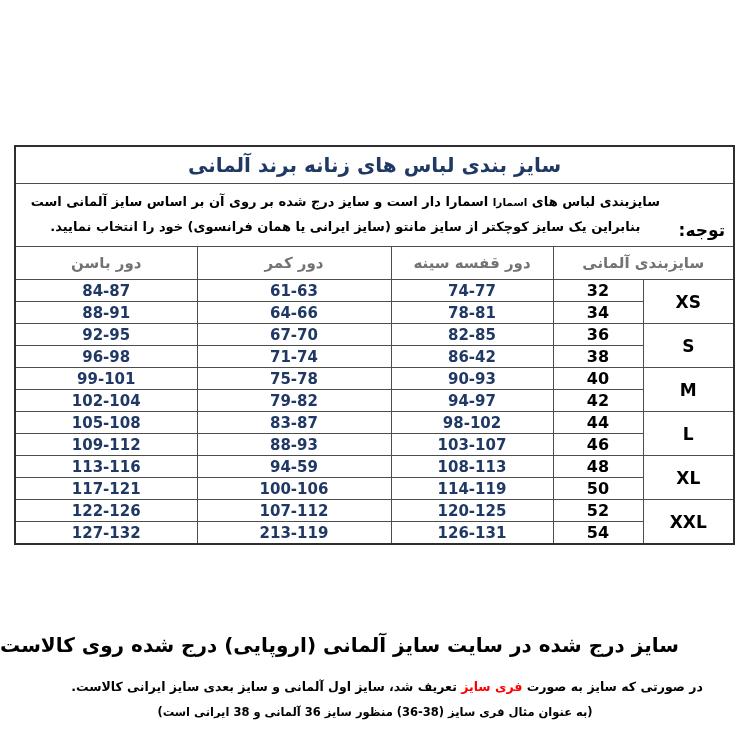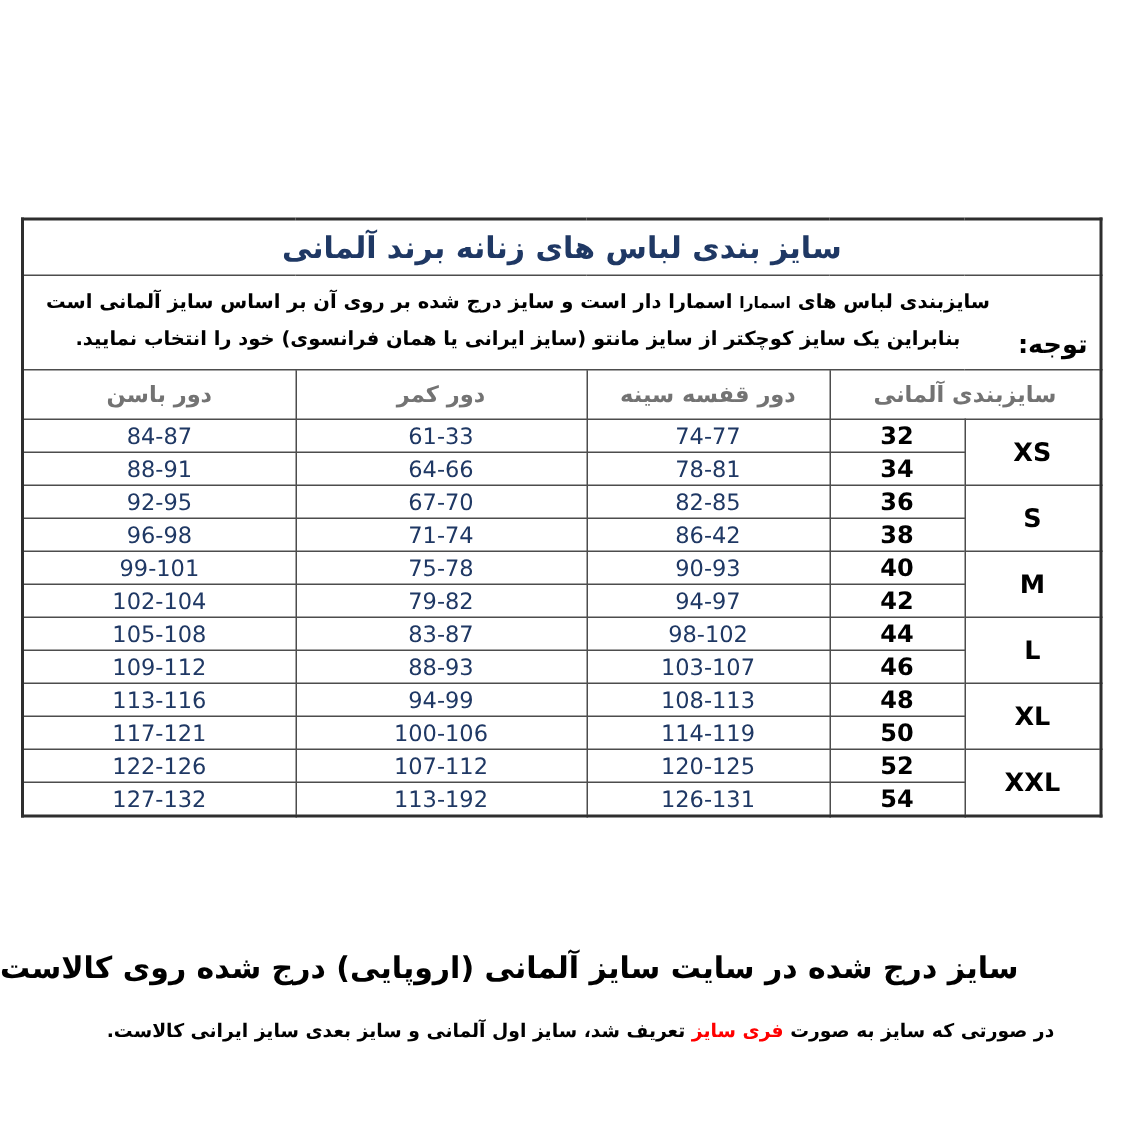--- a/index.html
+++ b/index.html
@@ -62,21 +62,21 @@
   th.head-cell {
     height: 32px;
     font-size: 15px;
     font-weight: bold;
     color: #737373;
     direction: rtl;
   }
   td.val {
     height: 21px;
     color: #1f3864;
-    font-weight: normal;
+    font-weight: bold;
     font-size: 15px;
     direction: ltr;
     margin-top: 13px;
   }
   td.num {
     color: #000000;
     font-weight: bold;
     font-size: 16px;
     direction: ltr;
     margin-left: 37px;
@@ -155,21 +155,21 @@
 
     <tr>
       <th class="head-cell">دور باسن</th>
       <th class="head-cell">دور کمر</th>
       <th class="head-cell">دور قفسه سینه</th>
       <th class="head-cell" colspan="2">سایزبندی آلمانی</th>
     </tr>
 
     <tr>
       <td class="val">84-87</td>
-      <td class="val">61-33</td>
+      <td class="val">61-63</td>
       <td class="val">74-77</td>
       <td class="num">32</td>
       <td class="letter" rowspan="2">XS</td>
     </tr>
     <tr>
       <td class="val">88-91</td>
       <td class="val">64-66</td>
       <td class="val">78-81</td>
       <td class="num">34</td>
     </tr>
@@ -211,46 +211,47 @@
     </tr>
     <tr>
       <td class="val">109-112</td>
       <td class="val">88-93</td>
       <td class="val">103-107</td>
       <td class="num">46</td>
     </tr>
 
     <tr>
       <td class="val">113-116</td>
-      <td class="val">94-99</td>
+      <td class="val">94-59</td>
       <td class="val">108-113</td>
       <td class="num">48</td>
       <td class="letter" rowspan="2">XL</td>
     </tr>
     <tr>
       <td class="val">117-121</td>
       <td class="val">100-106</td>
       <td class="val">114-119</td>
       <td class="num">50</td>
     </tr>
 
     <tr>
       <td class="val">122-126</td>
       <td class="val">107-112</td>
       <td class="val">120-125</td>
       <td class="num">52</td>
       <td class="letter" rowspan="2">XXL</td>
     </tr>
     <tr>
       <td class="val">127-132</td>
-      <td class="val">113-192</td>
+      <td class="val">213-119</td>
       <td class="val">126-131</td>
       <td class="num">54</td>
     </tr>
   </tbody>
     </table>
 
   <div class="footer-line1">سایز درج شده در سایت سایز آلمانی (اروپایی) درج شده روی کالاست</div>
 
   <div class="footer-line2"><span>در صورتی که سایز به صورت </span><span class="free-size">فری سایز</span><span> تعریف شد، سایز اول آلمانی و سایز بعدی سایز ایرانی کالاست.</span></div>
 
+  <div class="footer-line3">(به عنوان مثال فری سایز (38-36) منظور سایز 36 آلمانی و 38 ایرانی است)</div>
 
 </div>
 
 </body></html>

